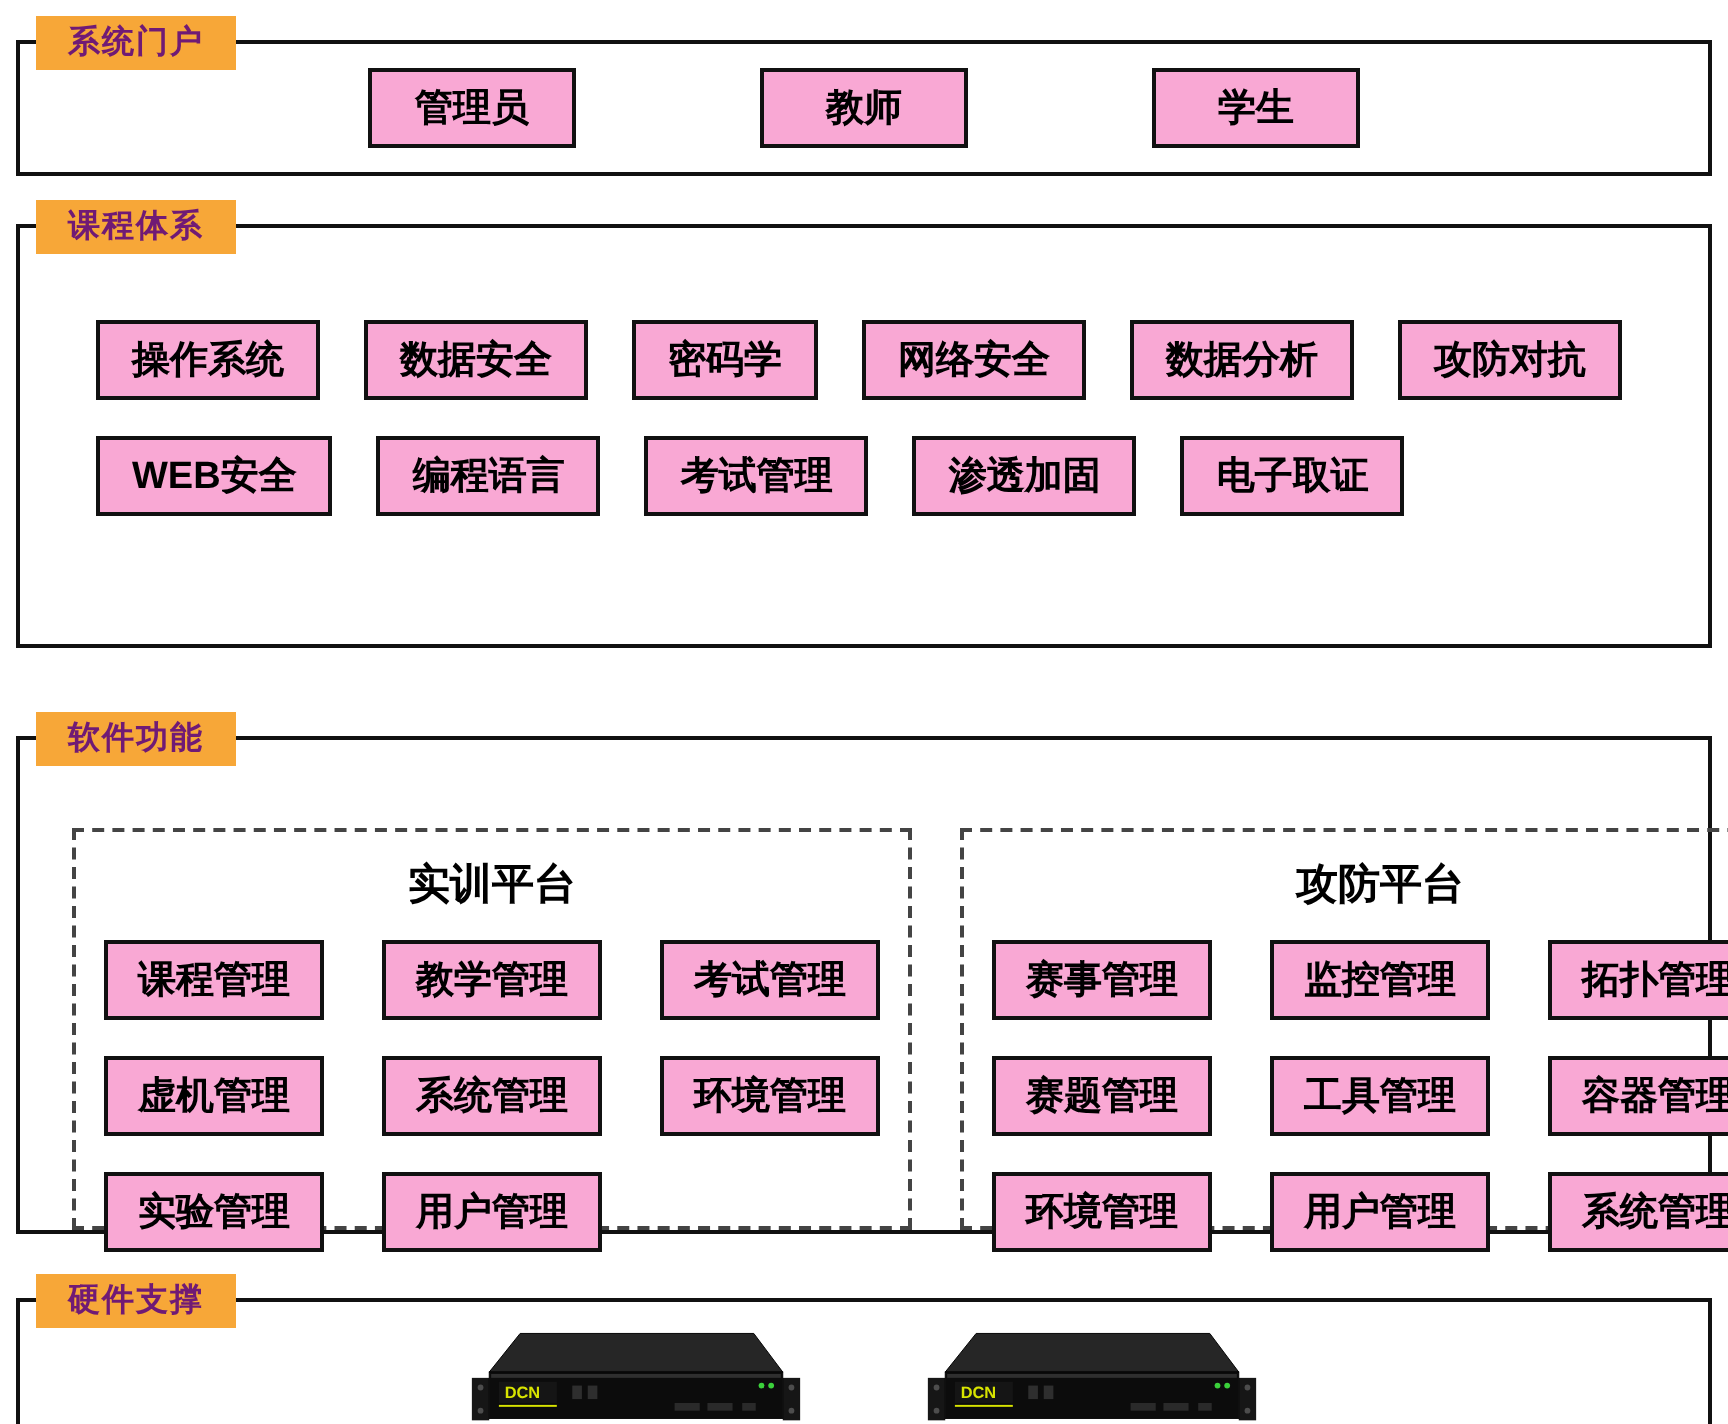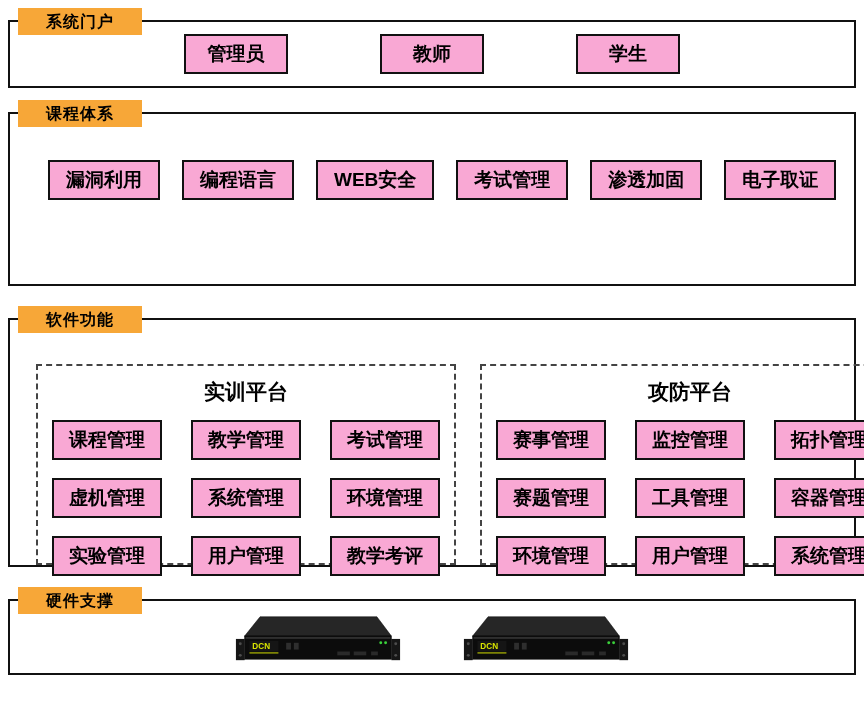--- a/index.html
+++ b/index.html
@@ -14,24 +14,24 @@
   }
   .section {
     position: relative;
     border: 2px solid var(--line);
     background: #fff;
   }
   .section-label {
     position: absolute;
     top: -14px; left: 8px;
     background: var(--accent);
-    color: #000000;
+    color: #701a75;
     font-weight: bold;
     font-size: 16px;
-    padding: 4px 28px;
+    padding: 4px 16px;
     line-height: 1.2;
     letter-spacing: 1px;
   }
   .box {
     border: 2px solid var(--line);
     background: #f9a8d4;
     font-size: 19px;
     font-weight: bold;
     padding: 5px 16px;
     white-space: nowrap;
@@ -39,21 +39,21 @@
   }
   
   .sec-portal { height: 68px; margin-bottom: 24px; }
   .portal-row {
     height: 100%;
     display: flex; align-items: center; justify-content: center;
     gap: 92px;
   }
   .portal-row .box { min-width: 104px; }
   
-  .sec-courses { height: 174px; margin-bottom: 32px; padding: 46px 0 0 38px; }
+  .sec-courses { height: 212px; margin-bottom: 44px; padding: 46px 0 0 38px; }
   .course-row { display: flex; gap: 22px; }
   .course-row + .course-row { margin-top: 18px; }
   
   .sec-software { height: 249px; margin-bottom: 32px; padding: 44px 26px 0 26px; display: flex; gap: 24px; }
   .platform {
     flex: 1;
     border: 2px dashed #444;
     padding: 10px 14px 18px 14px;
   }
   .platform-title {
@@ -81,44 +81,50 @@
   <div class="portal-row">
     <div class="box">管理员</div>
     <div class="box">教师</div>
     <div class="box">学生</div>
   </div>
 </div>
 
 <div class="section sec-courses">
   <div class="section-label">课程体系</div>
   <div class="course-row">
-    <div class="box">漏洞利用</div>
+    <div class="box">操作系统</div>
+    <div class="box">数据安全</div>
+    <div class="box">密码学</div>
+    <div class="box">网络安全</div>
+    <div class="box">数据分析</div>
+    <div class="box">攻防对抗</div>
+  </div>
+  <div class="course-row">
+    <div class="box">WEB安全</div>
     <div class="box">编程语言</div>
-    <div class="box">WEB安全</div>
     <div class="box">考试管理</div>
     <div class="box">渗透加固</div>
     <div class="box">电子取证</div>
   </div>
 </div>
 
 <div class="section sec-software">
   <div class="section-label">软件功能</div>
 
   <div class="platform">
     <div class="platform-title">实训平台</div>
     <div class="platform-grid">
       <div class="box">课程管理</div>
       <div class="box">教学管理</div>
       <div class="box">考试管理</div>
       <div class="box">虚机管理</div>
       <div class="box">系统管理</div>
       <div class="box">环境管理</div>
       <div class="box">实验管理</div>
       <div class="box">用户管理</div>
-      <div class="box">教学考评</div>
     </div>
   </div>
 
   <div class="platform">
     <div class="platform-title">攻防平台</div>
     <div class="platform-grid">
       <div class="box">赛事管理</div>
       <div class="box">监控管理</div>
       <div class="box">拓扑管理</div>
       <div class="box">赛题管理</div>

